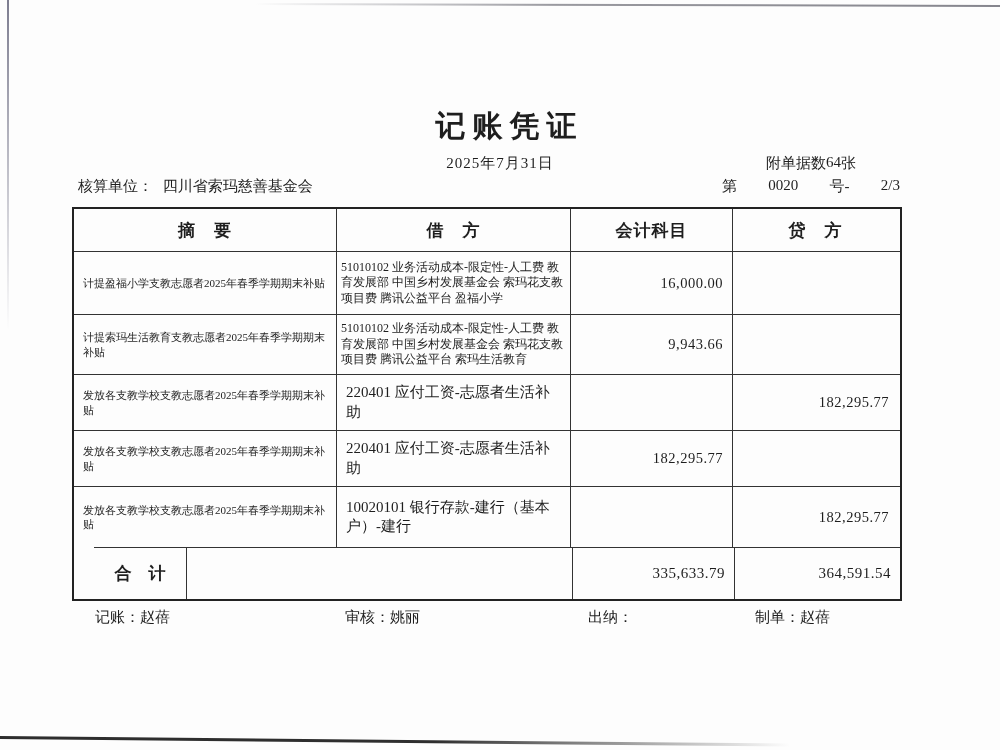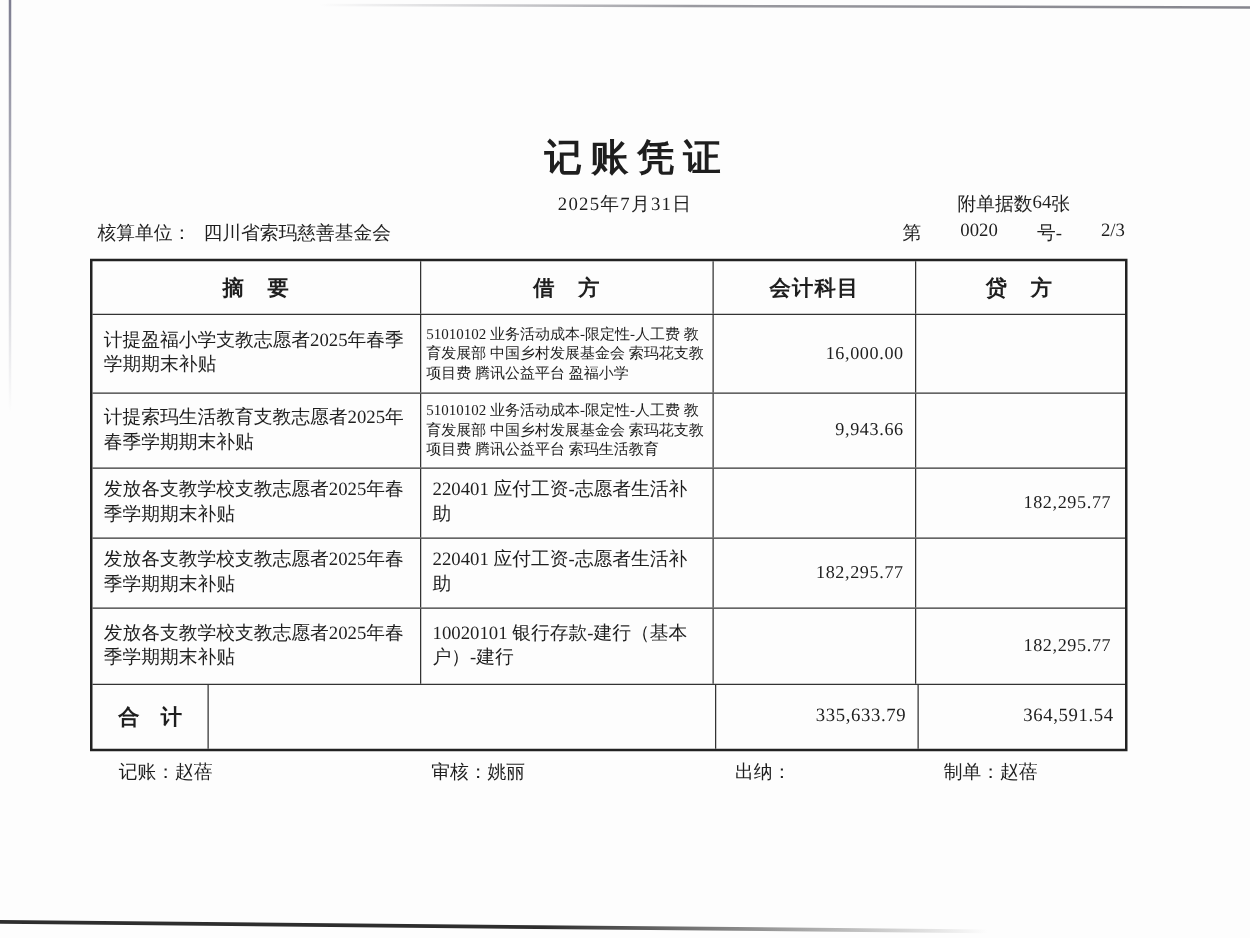--- a/index.html
+++ b/index.html
@@ -69,28 +69,28 @@
 
   .hdr { height: 42px; }
   .hdr .cell { justify-content: center; font-weight: bold; font-size: 17px; letter-spacing: 1px; }
 
   .r0 { height: 63px; }
   .r1 { height: 60px; }
   .r2 { height: 56px; }
   .r3 { height: 56px; }
   .r4 { height: 61px; }
 
-  .sum-cell  { font-size: 15px; line-height: 1.3; }
+  .sum-cell  { font-size: 11px; line-height: 1.3; }
   .acct-cell { font-size: 15px; line-height: 1.28; }
   .acct-cell.small { font-size: 12px; line-height: 1.3; padding: 3px 4px; }
   .amt-cell  { justify-content: flex-end; font-size: 14.5px; letter-spacing: 0.5px; }
 
   .total-row {
     display: grid; grid-template-columns: 92px 1fr 162px 166px;
-    height: 52px; border-top: 1px solid #333;
+    height: 52px; border-top: 1px solid #333; margin-left: 20px;
   }
   .total-row .cell.label-cell { justify-content: center; font-weight: bold; font-size: 17px; border-left: none; }
   .total-row .amt-cell { font-weight: normal; font-size: 15px; }
 
   .footer-item { position: absolute; top: 608px; font-size: 15px; }
   .f-bookkeeper { left: 95px; }
   .f-reviewer   { left: 345px; }
   .f-cashier    { left: 588px; }
   .f-preparer   { left: 755px; }
 </style>

